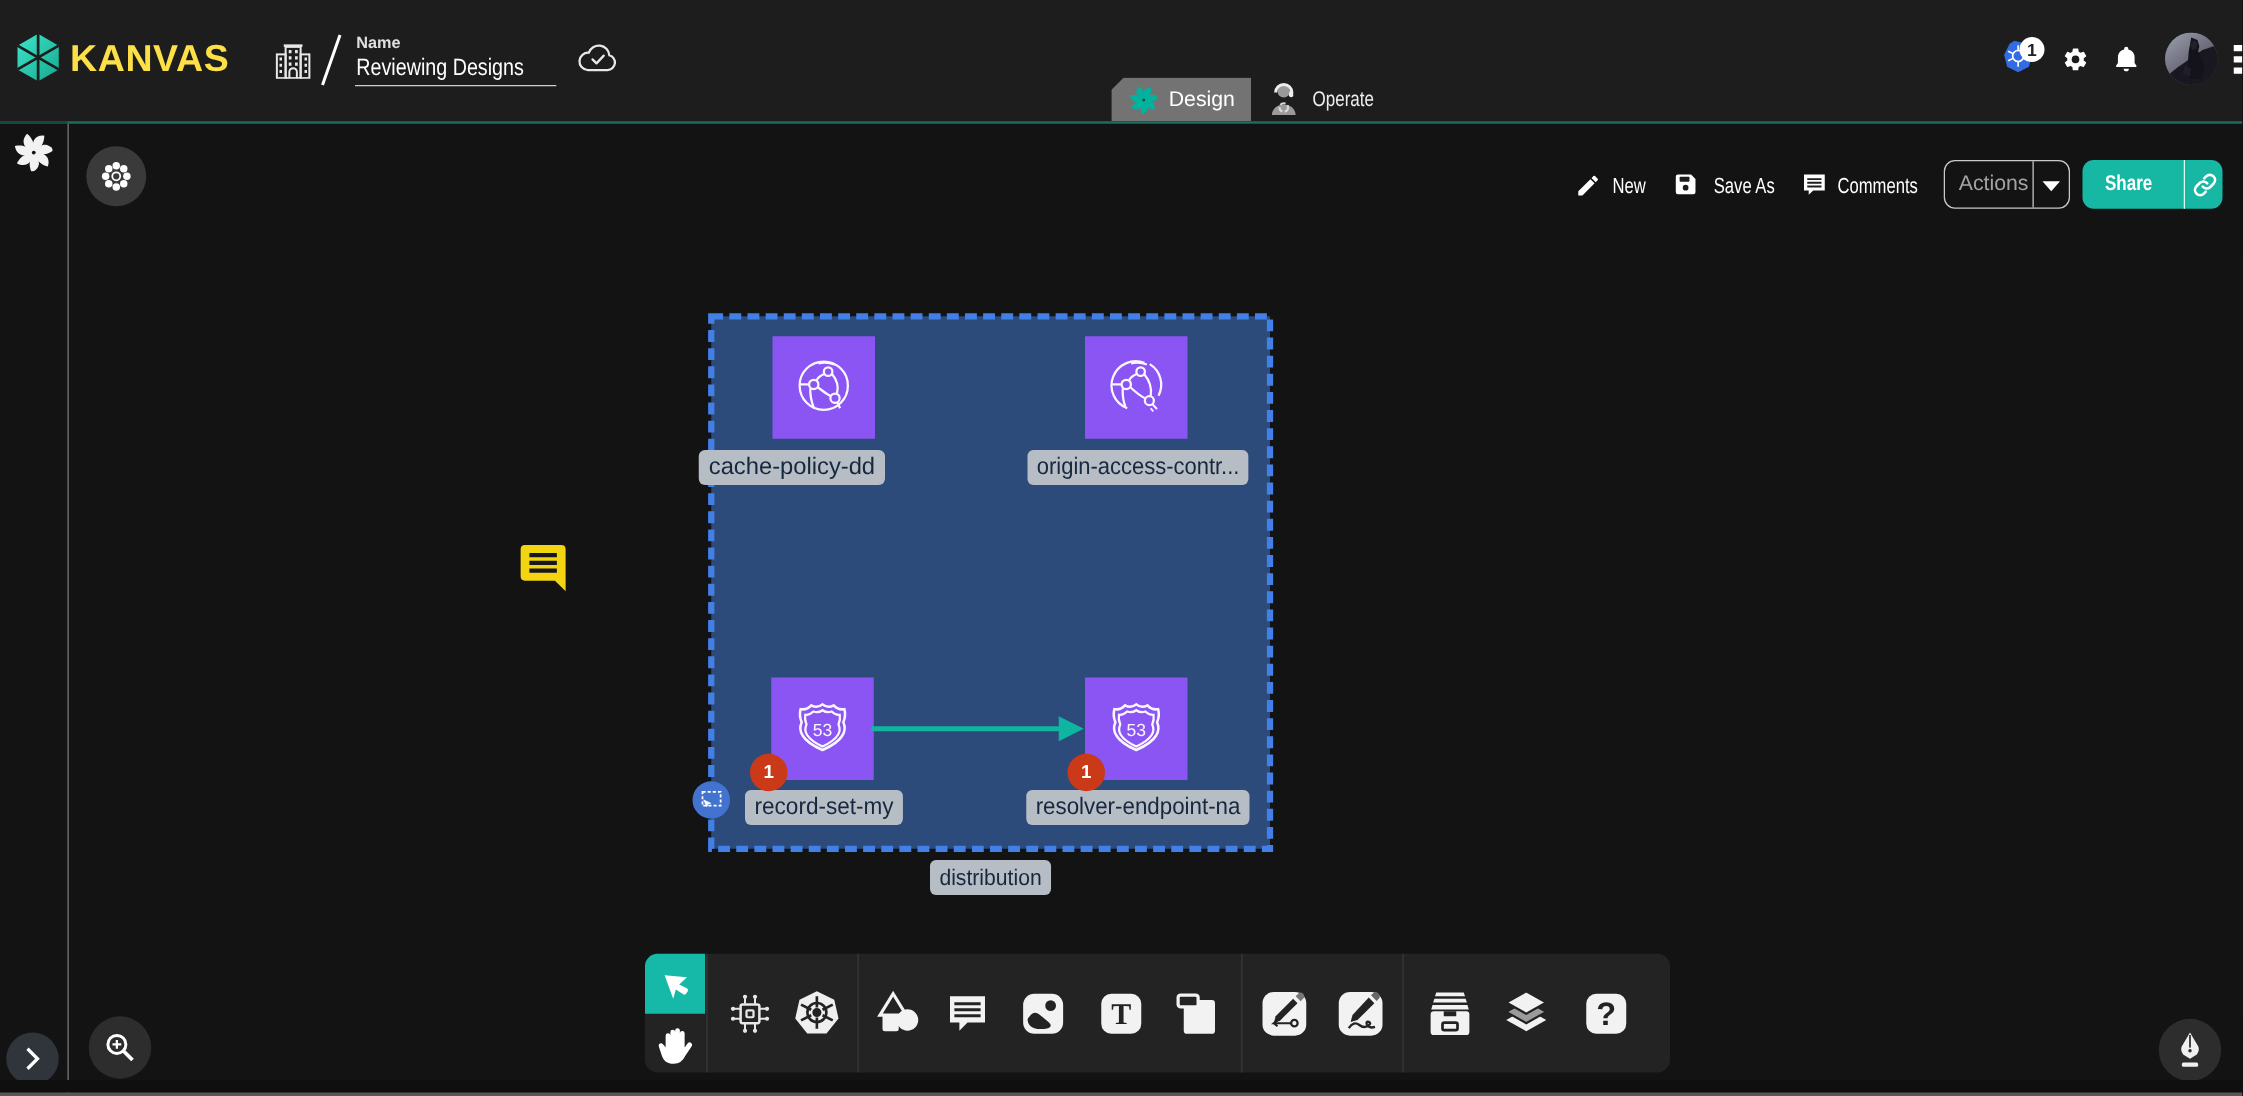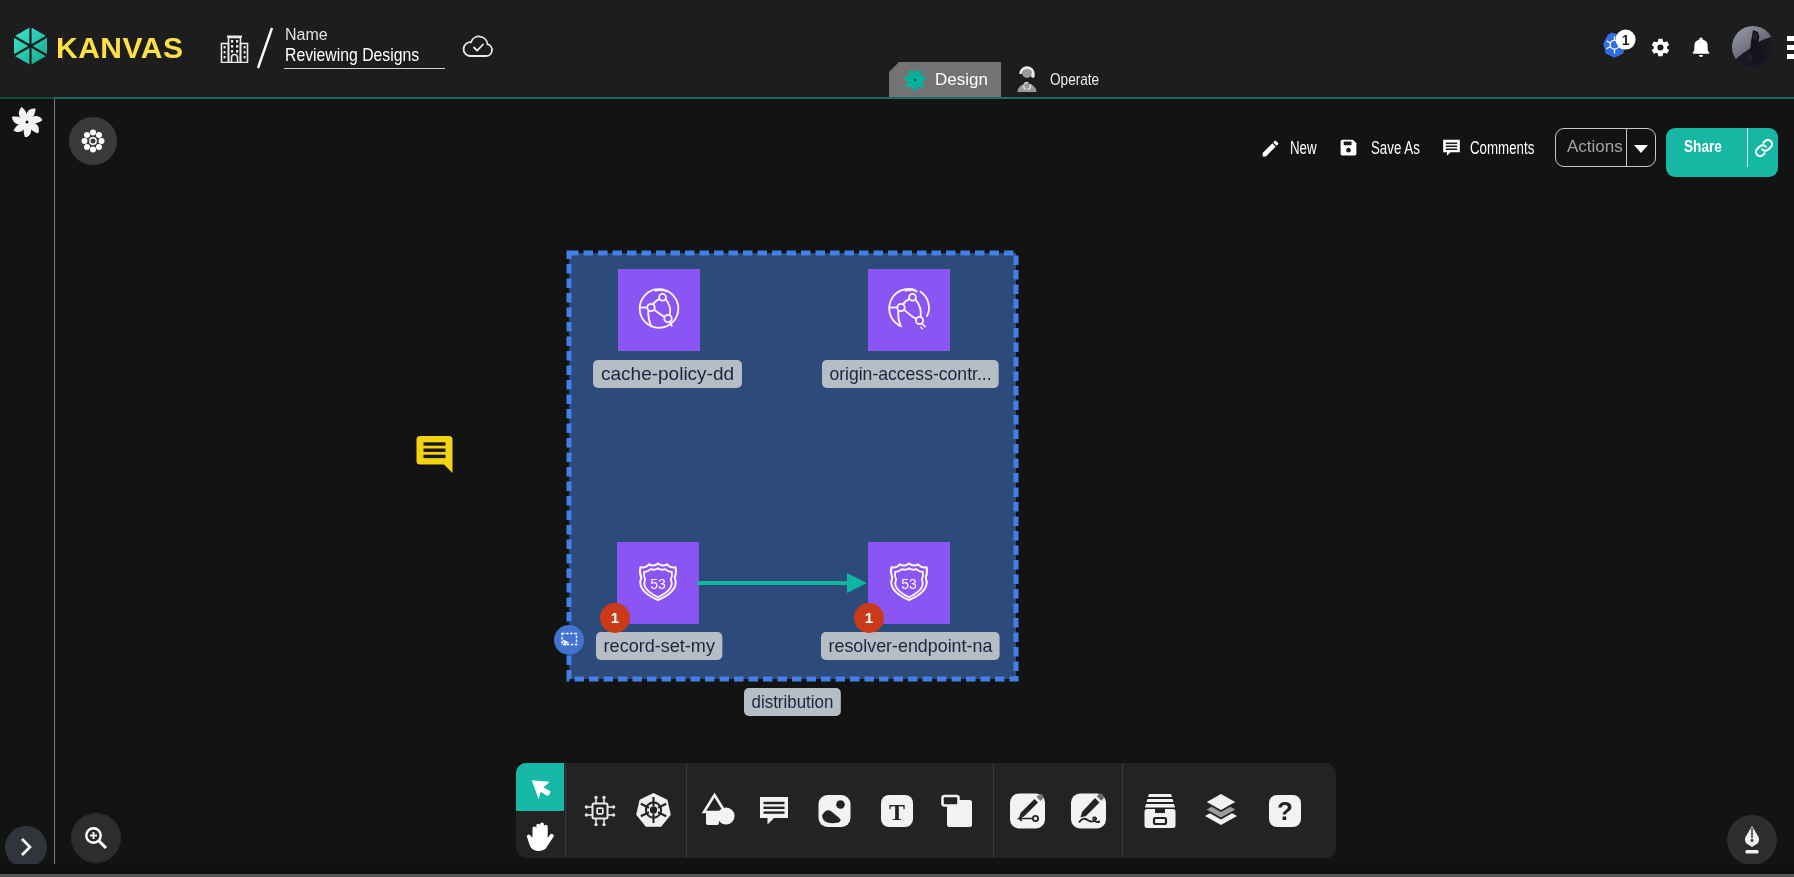--- a/index.html
+++ b/index.html
@@ -5,36 +5,36 @@
   html,body{margin:0;padding:0;background:#131313;}
   *{box-sizing:border-box;-webkit-font-smoothing:antialiased;}
   #app{position:relative;width:1794px;height:877px;overflow:hidden;
        font-family:"Liberation Sans",sans-serif;background:#131313;}
   .abs{position:absolute;}
   
   #header{position:absolute;left:0;top:0;width:1794px;height:97px;background:#1c1d1c;}
   #greenline{position:absolute;left:0;top:97px;width:1794px;height:2px;background:#1a6f5f;}
   #logoText{position:absolute;left:56px;top:31px;font-size:30px;font-weight:bold;
             color:#fde047;letter-spacing:0.5px;}
-  #nameLbl{position:absolute;left:285px;top:26px;font-size:16px;color:#e0e0e0;font-weight:normal;}
+  #nameLbl{position:absolute;left:285px;top:26px;font-size:13px;color:#e0e0e0;font-weight:bold;}
   #nameVal{position:absolute;left:285px;top:44px;font-size:19px;color:#fff;transform:scaleX(0.83);transform-origin:0 0;}
   #nameUnder{position:absolute;left:284px;top:68px;width:161px;height:1px;background:#cfcfcf;}
   
   #tabDesign{position:absolute;left:889px;top:62px;width:112px;height:35px;background:#737373;
      clip-path:polygon(10px 0,112px 0,112px 35px,0 35px,0 10px);}
   #tabDesign span{position:absolute;left:46px;top:8px;font-size:17px;color:#fff;}
   #tabOperate{position:absolute;left:1005px;top:62px;width:110px;height:35px;}
   #tabOperate span{position:absolute;left:45px;top:8px;font-size:17px;color:#ededed;transform:scaleX(0.8);transform-origin:0 0;}
   
   .r2txt{color:#fff;font-size:17.5px;transform:scaleX(0.76);transform-origin:0 0;}
   #btnActions{position:absolute;left:1555px;top:128px;width:101px;height:39px;
      border:1px solid #c9c9c9;border-radius:9px;}
   #btnActions .sep{position:absolute;left:70px;top:0px;width:1px;height:37px;background:#c9c9c9;}
   #btnActions .lbl{position:absolute;left:11px;top:8px;font-size:17px;color:#a3a3a3;}
-  #btnShare{position:absolute;left:1666px;top:128px;width:112px;height:49px;background:#16b8a3;border-radius:9px;}
+  #btnShare{position:absolute;left:1666px;top:128px;width:112px;height:39px;background:#16b8a3;border-radius:9px;}
   #btnShare .sep{position:absolute;left:81px;top:0;width:1px;height:39px;background:#dff6f2;}
   #btnShare .lbl{position:absolute;left:18px;top:9px;font-size:17px;color:#fff;font-weight:bold;transform:scaleX(0.8);transform-origin:0 0;}
   
   #sideline{position:absolute;left:54px;top:99px;width:1px;height:778px;background:#7a7a7a;}
   .node{position:absolute;width:82px;height:82px;background:#8b55f3;}
   .chip{position:absolute;height:28px;background:#b7bdc4;border-radius:5px;color:#15283f;
         font-size:19px;line-height:28px;padding:0 8px;white-space:nowrap;}
   .badge{position:absolute;width:30px;height:30px;border-radius:50%;background:#ca3a18;
          color:#fff;font-size:15px;font-weight:bold;text-align:center;line-height:30px;}
   
@@ -329,21 +329,21 @@
       <line x1="10.5" y1="17.2" x2="32.5" y2="17.2"></line>
       <line x1="10.5" y1="23.4" x2="32.5" y2="23.4"></line>
     </g>
   </svg>
 
   <svg class="abs" style="left:695px;top:570px" width="180" height="26" viewBox="0 0 180 26">
     <line x1="2" y1="13" x2="155" y2="13" stroke="#0fb5a0" stroke-width="4"></line>
     <polygon points="152,3 172,13 152,23" fill="#0fb5a0"></polygon>
   </svg>
 
-  <div class="chip" style="left:593px;top:360px">cache-policy-dd</div>
+  <div class="chip" style="left:559px;top:360px">cache-policy-dd</div>
   <div class="chip" style="left:822px;top:360px;transform:scaleX(0.925);transform-origin:0 0">origin-access-contr...</div>
   <div class="chip" style="left:596px;top:632px;transform:scaleX(0.95);transform-origin:0 0">record-set-my</div>
   <div class="chip" style="left:821px;top:632px;transform:scaleX(0.94);transform-origin:0 0">resolver-endpoint-na</div>
   <div class="chip" style="left:744px;top:688px;font-size:18px;transform:scaleX(0.94);transform-origin:0 0">distribution</div>
   <div class="badge" style="left:600px;top:603px">1</div>
   <div class="badge" style="left:854px;top:603px">1</div>
 
   <div id="panel">
     <div id="cellCursor"></div>
     <div class="pdiv" style="left:49px"></div>

